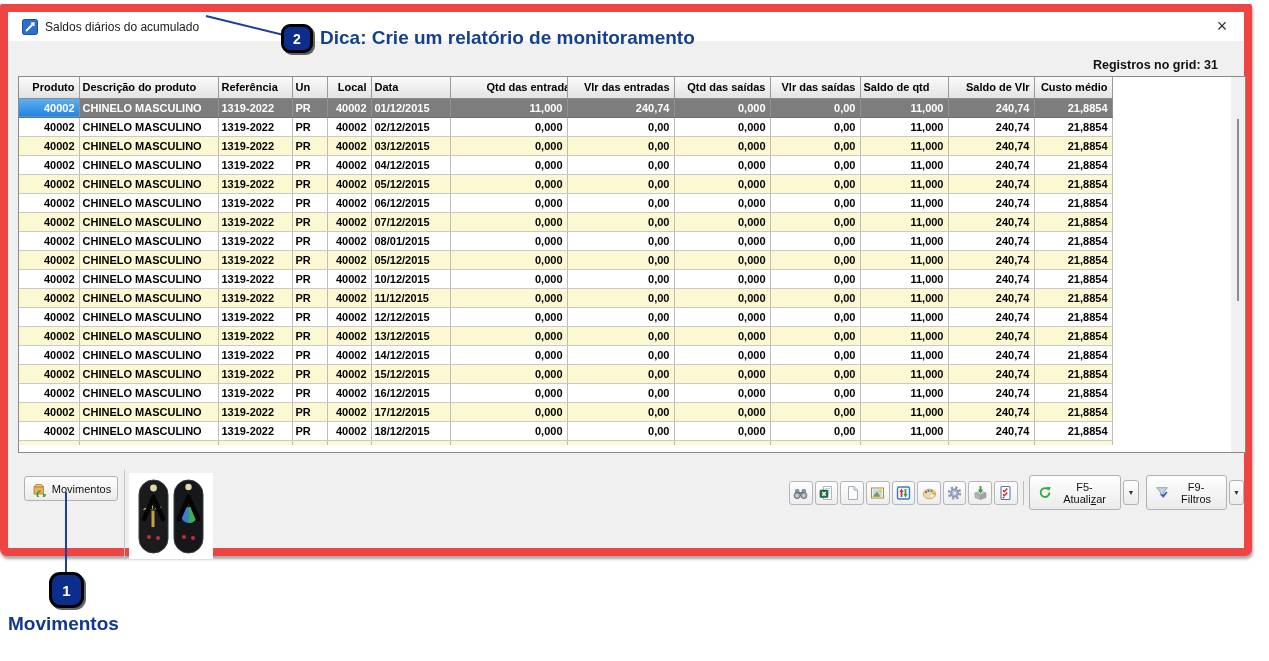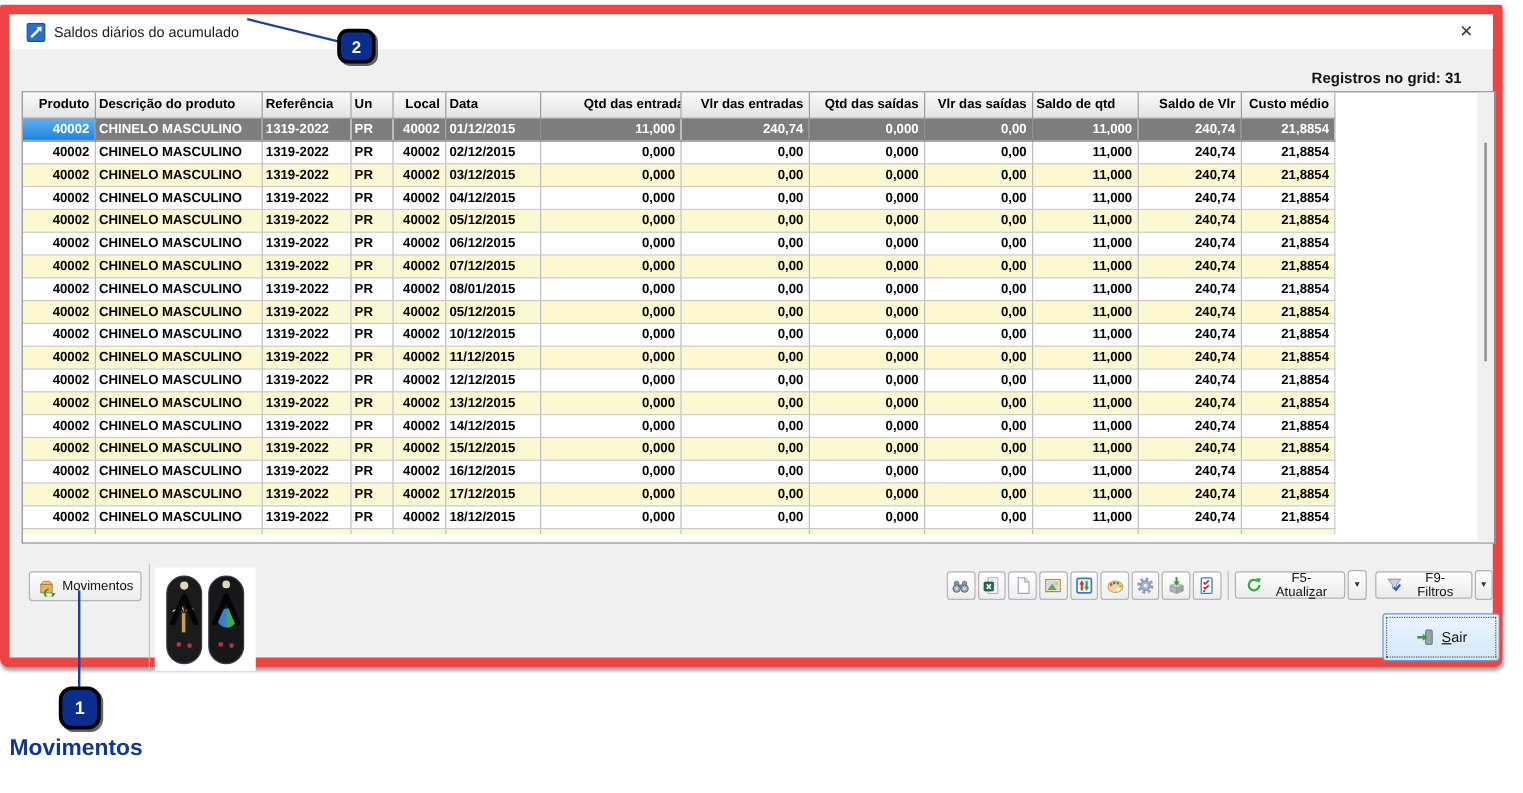--- a/index.html
+++ b/index.html
@@ -42,21 +42,21 @@
          background:linear-gradient(#fefefe,#ebebeb); border:1px solid #b2b2b6;
          border-radius:3px; font-size:11px; color:#111; cursor:pointer; }
   .btn-movimentos { position:absolute; left:16px; top:464px; width:94px; height:25px; }
   .foot-divider { position:absolute; left:116px; top:458px; width:1px; height:90px; background:#c6c6c6; }
   .product-img { position:absolute; left:121px; top:461px; width:84px; height:86px; background:#ffffff; }
 
   .toolbar { position:absolute; left:781px; top:463px; display:flex; align-items:center; gap:2px; }
   .icon-btn { width:25px; height:24px; display:flex; align-items:center; justify-content:center;
               background:linear-gradient(#ffffff,#ededed); border:1px solid #b6b6ba; border-radius:3px; cursor:pointer; }
   .tb-sep { width:1px; height:24px; background:#bcbcbc; margin:0 3px; }
-  .split-main { height:23px; padding:0 8px; }
+  .split-main { height:35px; padding:0 8px; }
   .dd-btn { width:16px; height:25px; font-size:7px; color:#333; }
   .u { text-decoration:underline; }
 
   .btn-sair { position:absolute; left:1144px; top:499px; width:98px; height:40px;
               background:linear-gradient(#ecf5fd,#d2e8fa); border:1px solid #5e9bd3;
               outline:1px dotted #555; outline-offset:-4px; font-size:12px; }
 
   
   .overlay { position:absolute; left:0; top:0; width:1269px; height:661px; pointer-events:none; z-index:40; }
   .badge { position:absolute; z-index:41; background:#0b2e8c; border:3px solid #000;
@@ -538,33 +538,26 @@
       <button class="btn split-main">
         <svg width="15" height="15" viewBox="0 0 16 16">
           <polygon points="2,2.5 14,2.5 9.8,8 9.8,13 6.2,11 6.2,8" fill="#c7d3e3" stroke="#8091a8" stroke-width="0.9"></polygon>
           <path d="M7.5 10 l2 2.5 l4 -5" stroke="#1f5fd0" stroke-width="2" fill="none"></path>
         </svg>
         <span>F9-Filtros</span>
       </button>
       <button class="btn dd-btn">▼</button>
     </div>
 
-    <button class="btn btn-sair">
-      <svg width="17" height="16" viewBox="0 0 16 16">
-        <rect x="8.5" y="2" width="5.5" height="12" rx="1" fill="#98a1ac" stroke="#6b7077" stroke-width="0.8"></rect>
-        <rect x="1.5" y="7" width="5" height="2.2" fill="#35a13a"></rect>
-        <polygon points="6.2,5.2 10.2,8.1 6.2,11" fill="#35a13a"></polygon>
-      </svg>
-      <span><span class="u">S</span><span>air</span></span>
-    </button>
 
   </div>
 
   <svg class="overlay">
     <line x1="206" y1="16" x2="292" y2="37" stroke="#1d3e99" stroke-width="2"></line>
     <line x1="66" y1="492" x2="66" y2="580" stroke="#1d3e99" stroke-width="2"></line>
   </svg>
 
   <div class="badge badge-2">2</div>
+  <div class="tip-text">Dica: Crie um relatório de monitoramento</div>
   <div class="badge badge-1">1</div>
   <div class="annot-label">Movimentos</div>
 
 </div>
 
 </body></html>

